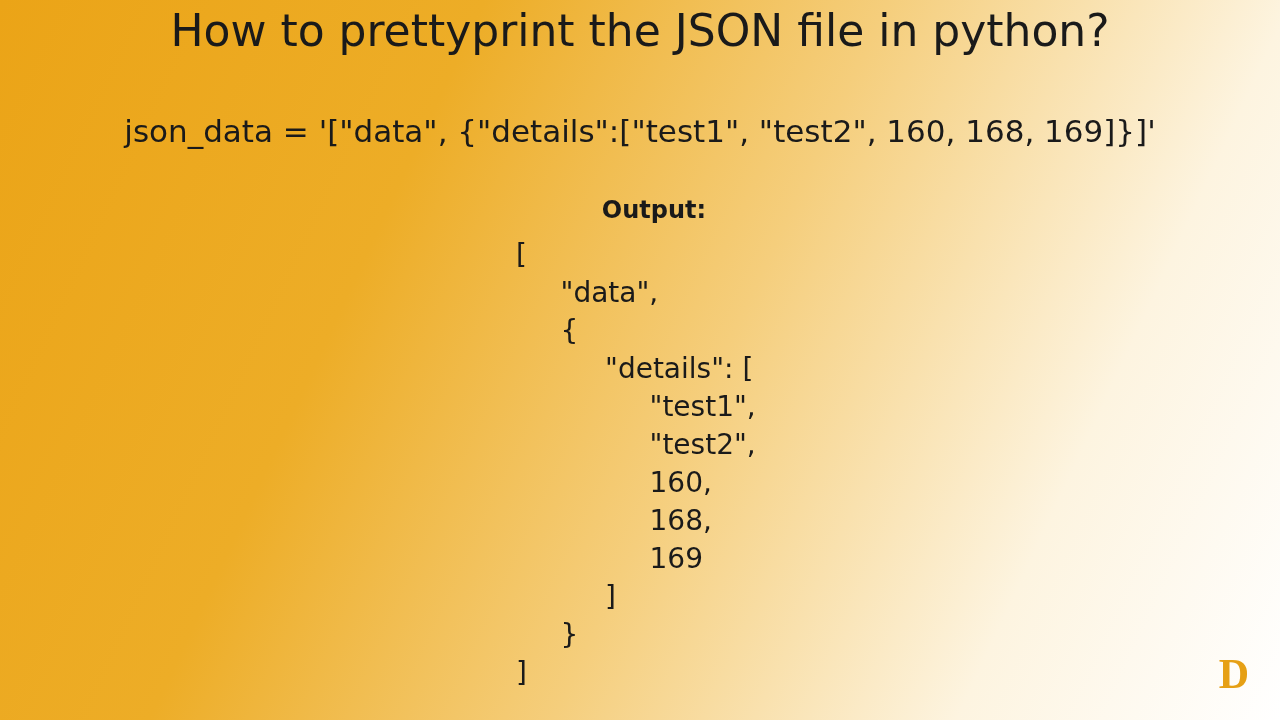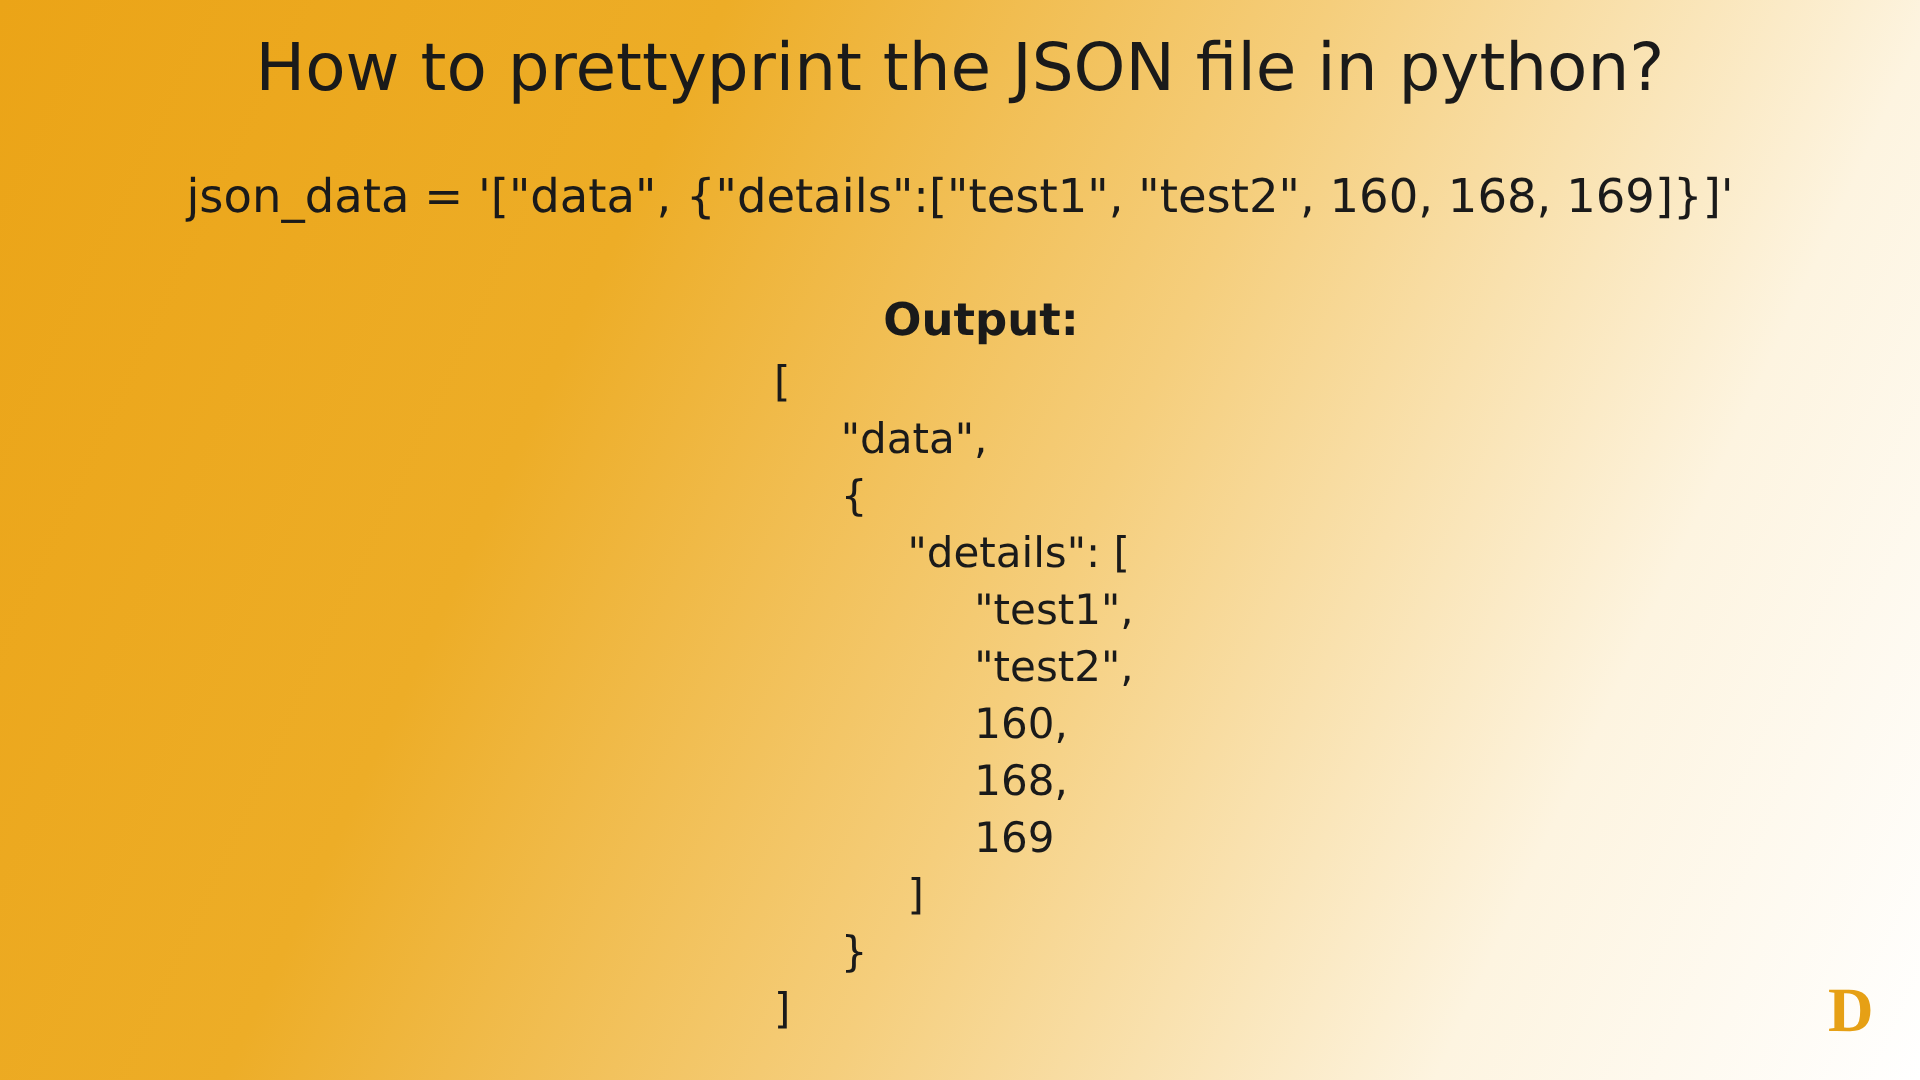--- a/index.html
+++ b/index.html
@@ -11,21 +11,21 @@
   }
   .slide {
     width: 1280px;
     height: 720px;
     background: linear-gradient(115deg, #eba417 0%, #edad27 30%, #f5ce7c 55%, #fdf4e0 80%, #ffffff 100%);
     position: relative;
     color: #1a1a1a;
   }
   .title {
     position: absolute;
-    top: 20px;
+    top: 5px;
     left: 0;
     width: 100%;
     text-align: center;
     font-size: 44px;
     font-weight: 400;
   }
   .codeline {
     position: absolute;
     top: 113px;
     left: 0;
@@ -34,21 +34,21 @@
     font-size: 31px;
     font-weight: 400;
     white-space: nowrap;
   }
   .output-label {
     position: absolute;
     top: 196px;
     left: 0;
     width: 100%;
     text-align: center;
-    font-size: 30px;
+    font-size: 24px;
     font-weight: 700;
     padding-left: 28px;
   }
   .output-block {
     position: absolute;
     top: 236px;
     left: 516px;
     font-size: 28px;
     line-height: 38px;
     white-space: pre;

